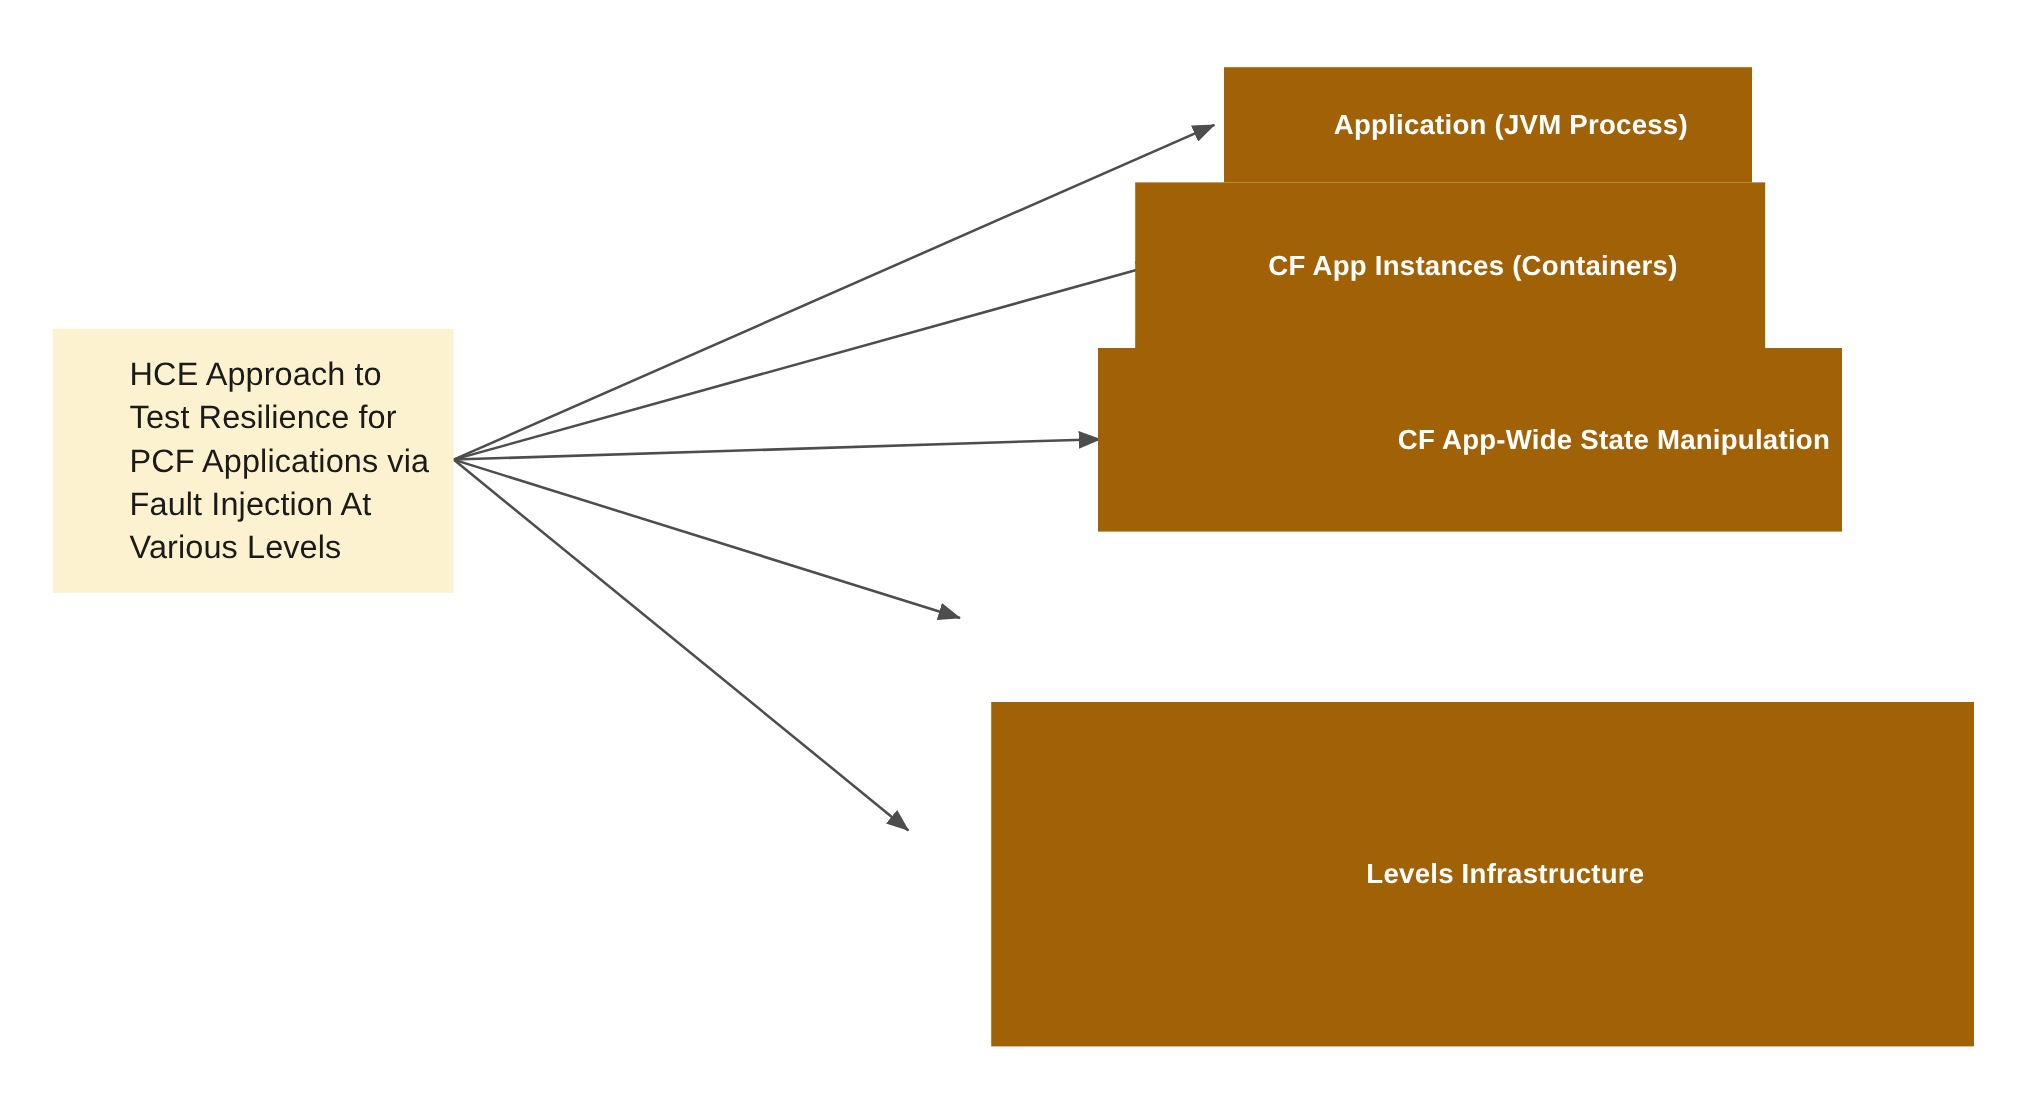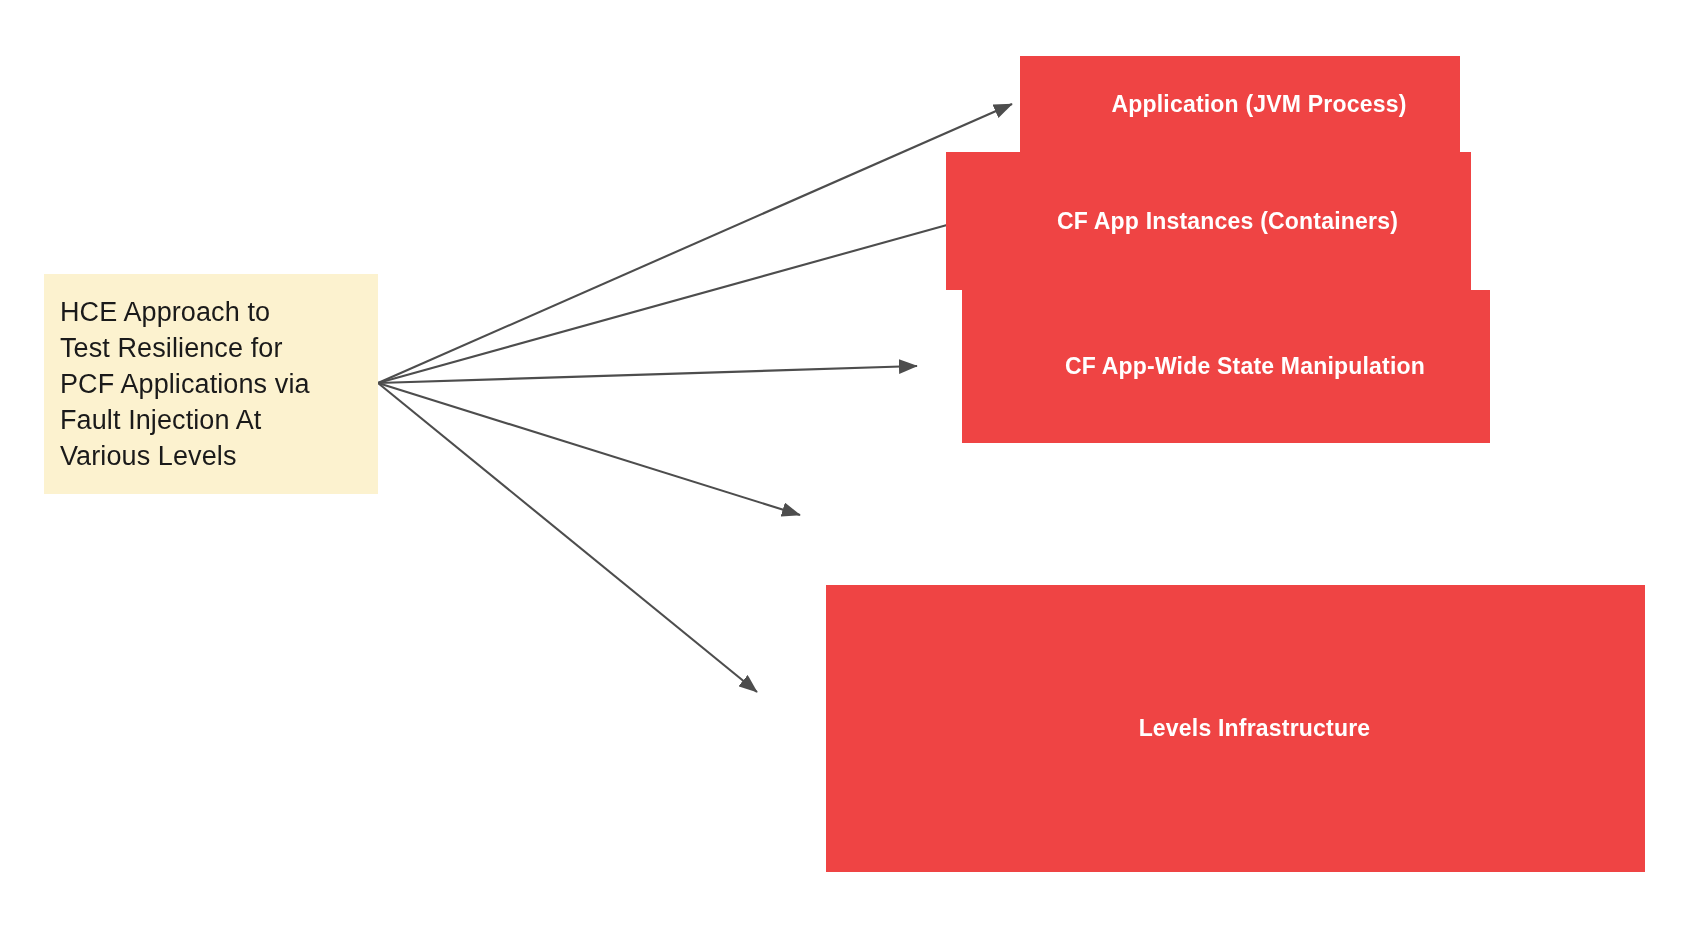--- a/index.html
+++ b/index.html
@@ -38,42 +38,43 @@
     justify-content: flex-start;
   }
   .source-text {
     font-size: 27px;
     line-height: 36px;
     color: #1a1a1a;
     font-weight: 400;
     padding: 0 14px 0 16px;
     letter-spacing: 0.1px;
     white-space: pre-line;
+    margin-left: 48px;
   }
   .layer-box {
     position: absolute;
-    background: #ef4444;
+    background: #a16207;
     box-sizing: border-box;
     display: flex;
     align-items: center;
     justify-content: center;
     text-align: center;
     padding-left: 38px;
   }
   .layer-label {
     color: #ffffff;
     font-weight: bold;
     font-size: 23px;
     letter-spacing: 0.2px;
     padding: 0 10px;
   }
   
   #layer-0 { left: 1020px; top: 56px;  width: 440px; height: 96px;  }
   #layer-1 { left: 946px;  top: 152px; width: 525px; height: 138px; }
-  #layer-2 { left: 962px;  top: 290px; width: 528px; height: 153px; }
+  #layer-2 { left: 915px;  top: 290px; width: 620px; height: 153px; justify-content: flex-end; }
   #layer-3 { left: 871px;  top: 443px; width: 719px; height: 142px; }
   #layer-4 { left: 826px;  top: 585px; width: 819px; height: 287px; }
 </style>
 </head>
 <body>
 
 <div id="canvas">
 
   <svg id="arrow-layer" viewBox="0 0 1695 926" xmlns="http://www.w3.org/2000/svg">
     <defs>

